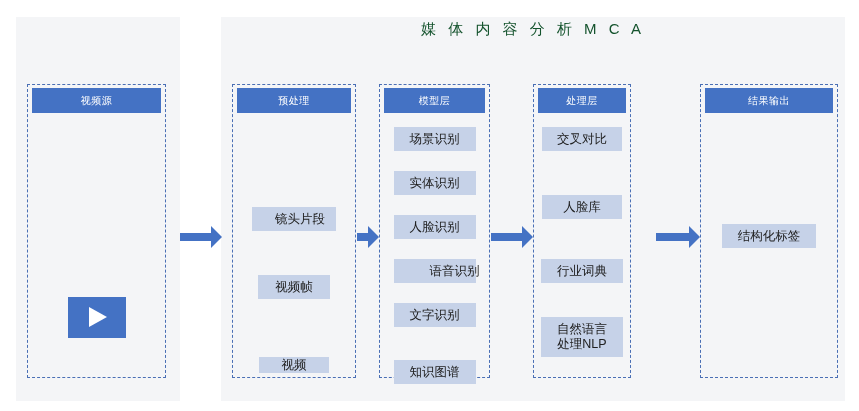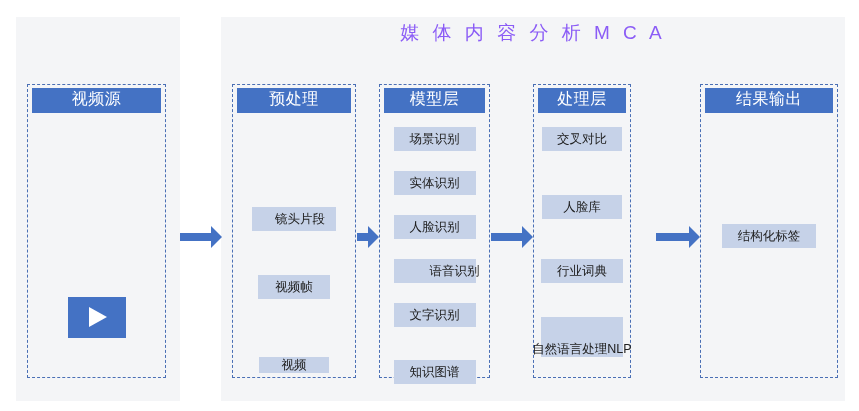--- a/index.html
+++ b/index.html
@@ -53,47 +53,45 @@
 
   
   .stage-header {
     position: absolute;
     left: 4px;
     right: 4px;
     top: 3px;
     height: 25px;
     background: #4472c4;
     color: #ffffff;
-    font-size: 16px;
+    font-size: 10px;
     line-height: 25px;
     text-align: center;
     letter-spacing: 0.5px;
     white-space: nowrap;
-    font-family: Liberation Mono, monospace;
   }
 
   
   .chip {
     position: absolute;
     background: #c6d2e8;
     color: #202020;
     font-size: 12.5px;
     text-align: center;
     white-space: nowrap;
     box-sizing: border-box;
     display: flex;
     align-items: center;
     justify-content: center;
     left: 50%;
     transform: translateX(-50%);
   }
   .chip.two-line {
-    flex-direction: row;
+    flex-direction: column;
     line-height: 15px;
-    align-items: flex-end;
   }
 
   
   #play-button {
     position: absolute;
     left: 50%;
     transform: translateX(-50%);
     top: 212px;
     width: 58px;
     height: 41px;
@@ -109,23 +107,23 @@
     border-left: 18px solid #ffffff;
   }
 
   
   #diagram-title {
     position: absolute;
     top: 20px;
     left: 221px;
     width: 624px;
     text-align: center;
-    font-size: 19px;
+    font-size: 15px;
     letter-spacing: 4px;
-    color: #8b5cf6;
+    color: #14532d;
     white-space: nowrap;
   }
 
   
   .arrow {
     position: absolute;
     top: 226px;
     height: 22px;
   }
   .arrow .shaft {

